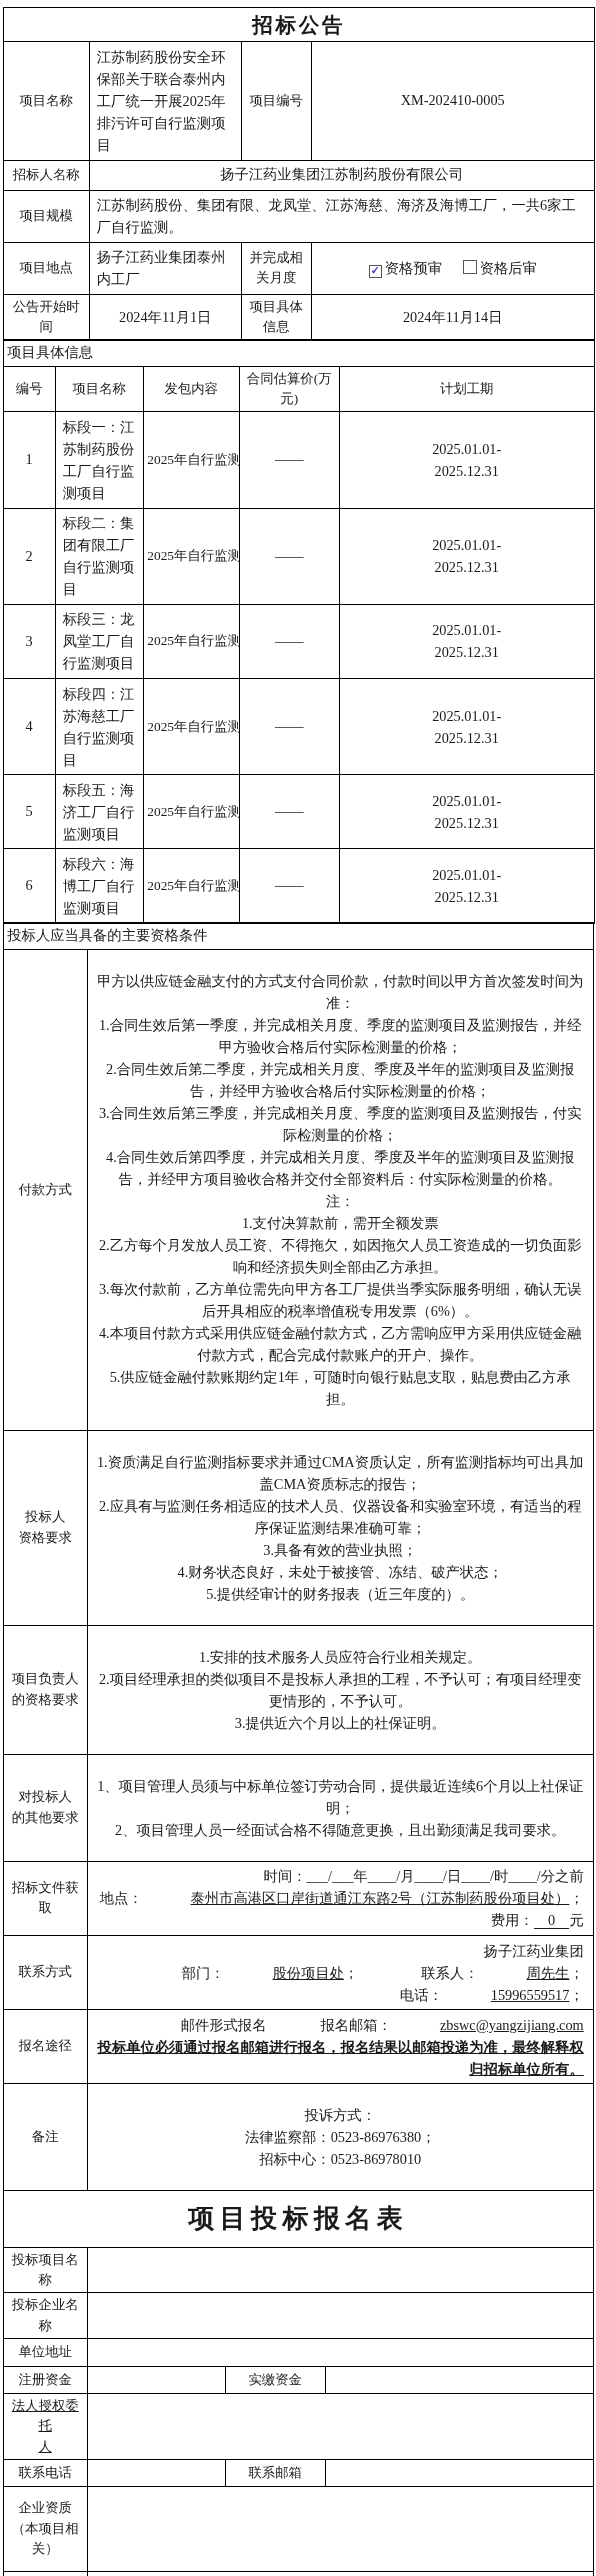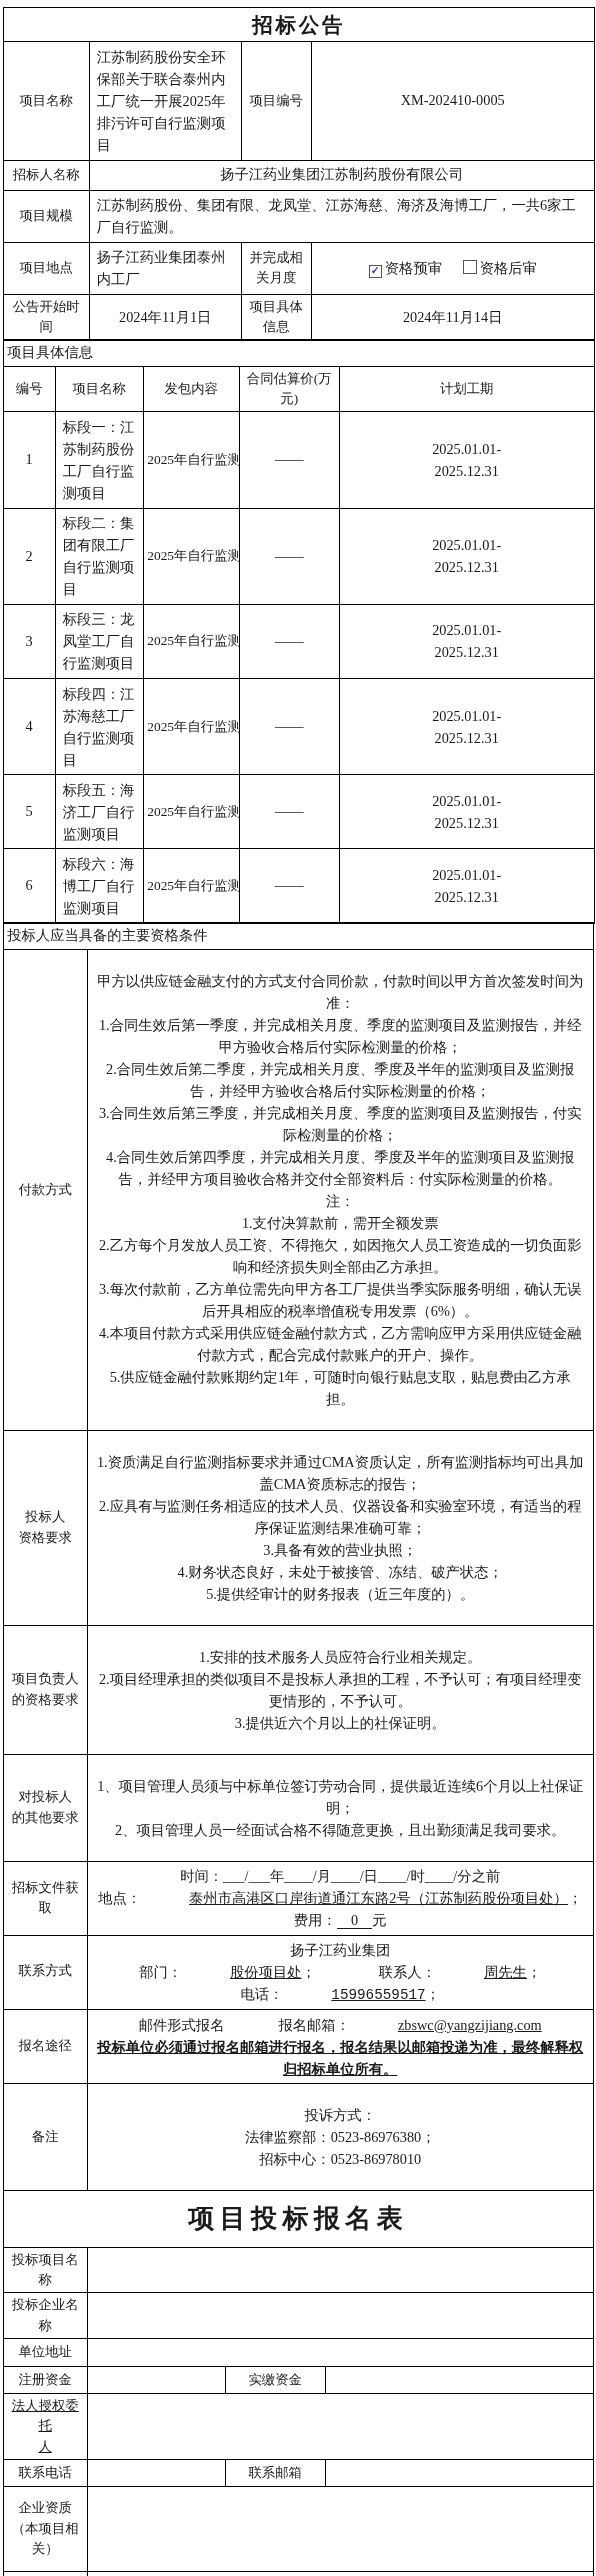--- a/index.html
+++ b/index.html
@@ -12,37 +12,37 @@
      font-size:14.3px;box-sizing:border-box;}
   .title{font-size:20.5px;font-weight:bold;text-align:center;letter-spacing:2.7px;padding:2.7px 0;}
   .title2{font-size:26px;font-weight:bold;text-align:center;letter-spacing:5.4px;padding:10.7px 0;}
   .lab{text-align:center;font-size:13.4px;line-height:20.5px;white-space:pre-line;}
   .ctr{text-align:center;line-height:21.4px;}
   .txt{text-align:left;line-height:22px;padding:3.6px 7.1px;}
   .pre{white-space:pre-wrap;text-align:center;line-height:22px;padding:20px 9px;vertical-align:middle;}
   .sech{text-align:left;font-size:14.3px;height:25px;}
   .nowrap{white-space:nowrap;font-size:13.4px;text-align:center;}
   .prew{white-space:pre-wrap;text-align:center;line-height:22px;}
-  .ln{line-height:22px;text-align:center;}
+  .ln{line-height:22px;text-align:right;}
   .lnwrap{padding:3.6px 9px;}
   .u{text-decoration:underline;margin-left:48px;}
   .blank{border-bottom:0.9px solid #1a1a1a;padding:0 14.3px;}
   .bold-u{font-weight:bold;text-decoration:underline;}
   .sp60{display:inline-block;width:54px;}
   .sp70{display:inline-block;width:63px;}
   .sp24{display:inline-block;width:21.4px;}
   .cb{display:inline-block;width:11.6px;height:11.6px;border:0.9px solid #555;background:#fff;
       vertical-align:-0.9px;margin-right:2.7px;line-height:9.8px;text-align:center;}
   .cb .tick{color:#3a3ab8;font-size:10.7px;font-weight:bold;line-height:9.8px;display:block;}
   .opt{white-space:nowrap;}
   
   .rh30 td{height:27px;} .rh74 td{height:66px;} .rh34 td{height:30px;} .rh52 td{height:46px;}
   .rh50 td{height:45px;} .rh48 td{height:43px;} .rh76 td{height:68px;} .rh497 td{height:444px;}
   .rh178 td{height:159px;} .rh100 td{height:89px;} .rh79 td{height:71px;} .rh74b td{height:66px;}
-  .rh75 td{height:67px;font-family:Liberation Mono, monospace;} .rh77 td{height:69px;} .rh78 td{height:70px;} .rh63 td{height:56px;}
+  .rh75 td{height:67px;} .rh77 td{height:69px;} .rh78 td{height:70px;} .rh63 td{height:56px;}
   .rh31 td{height:28px;} .rh50b td{height:45px;text-decoration:underline;} .rh95 td{height:85px;} .rh104 td{height:93px;}
   .rh99 td{height:88px;}
 </style>
 </head>
 <body>
 
 <div class="page">
 
   <table class="t">
     <colgroup>

